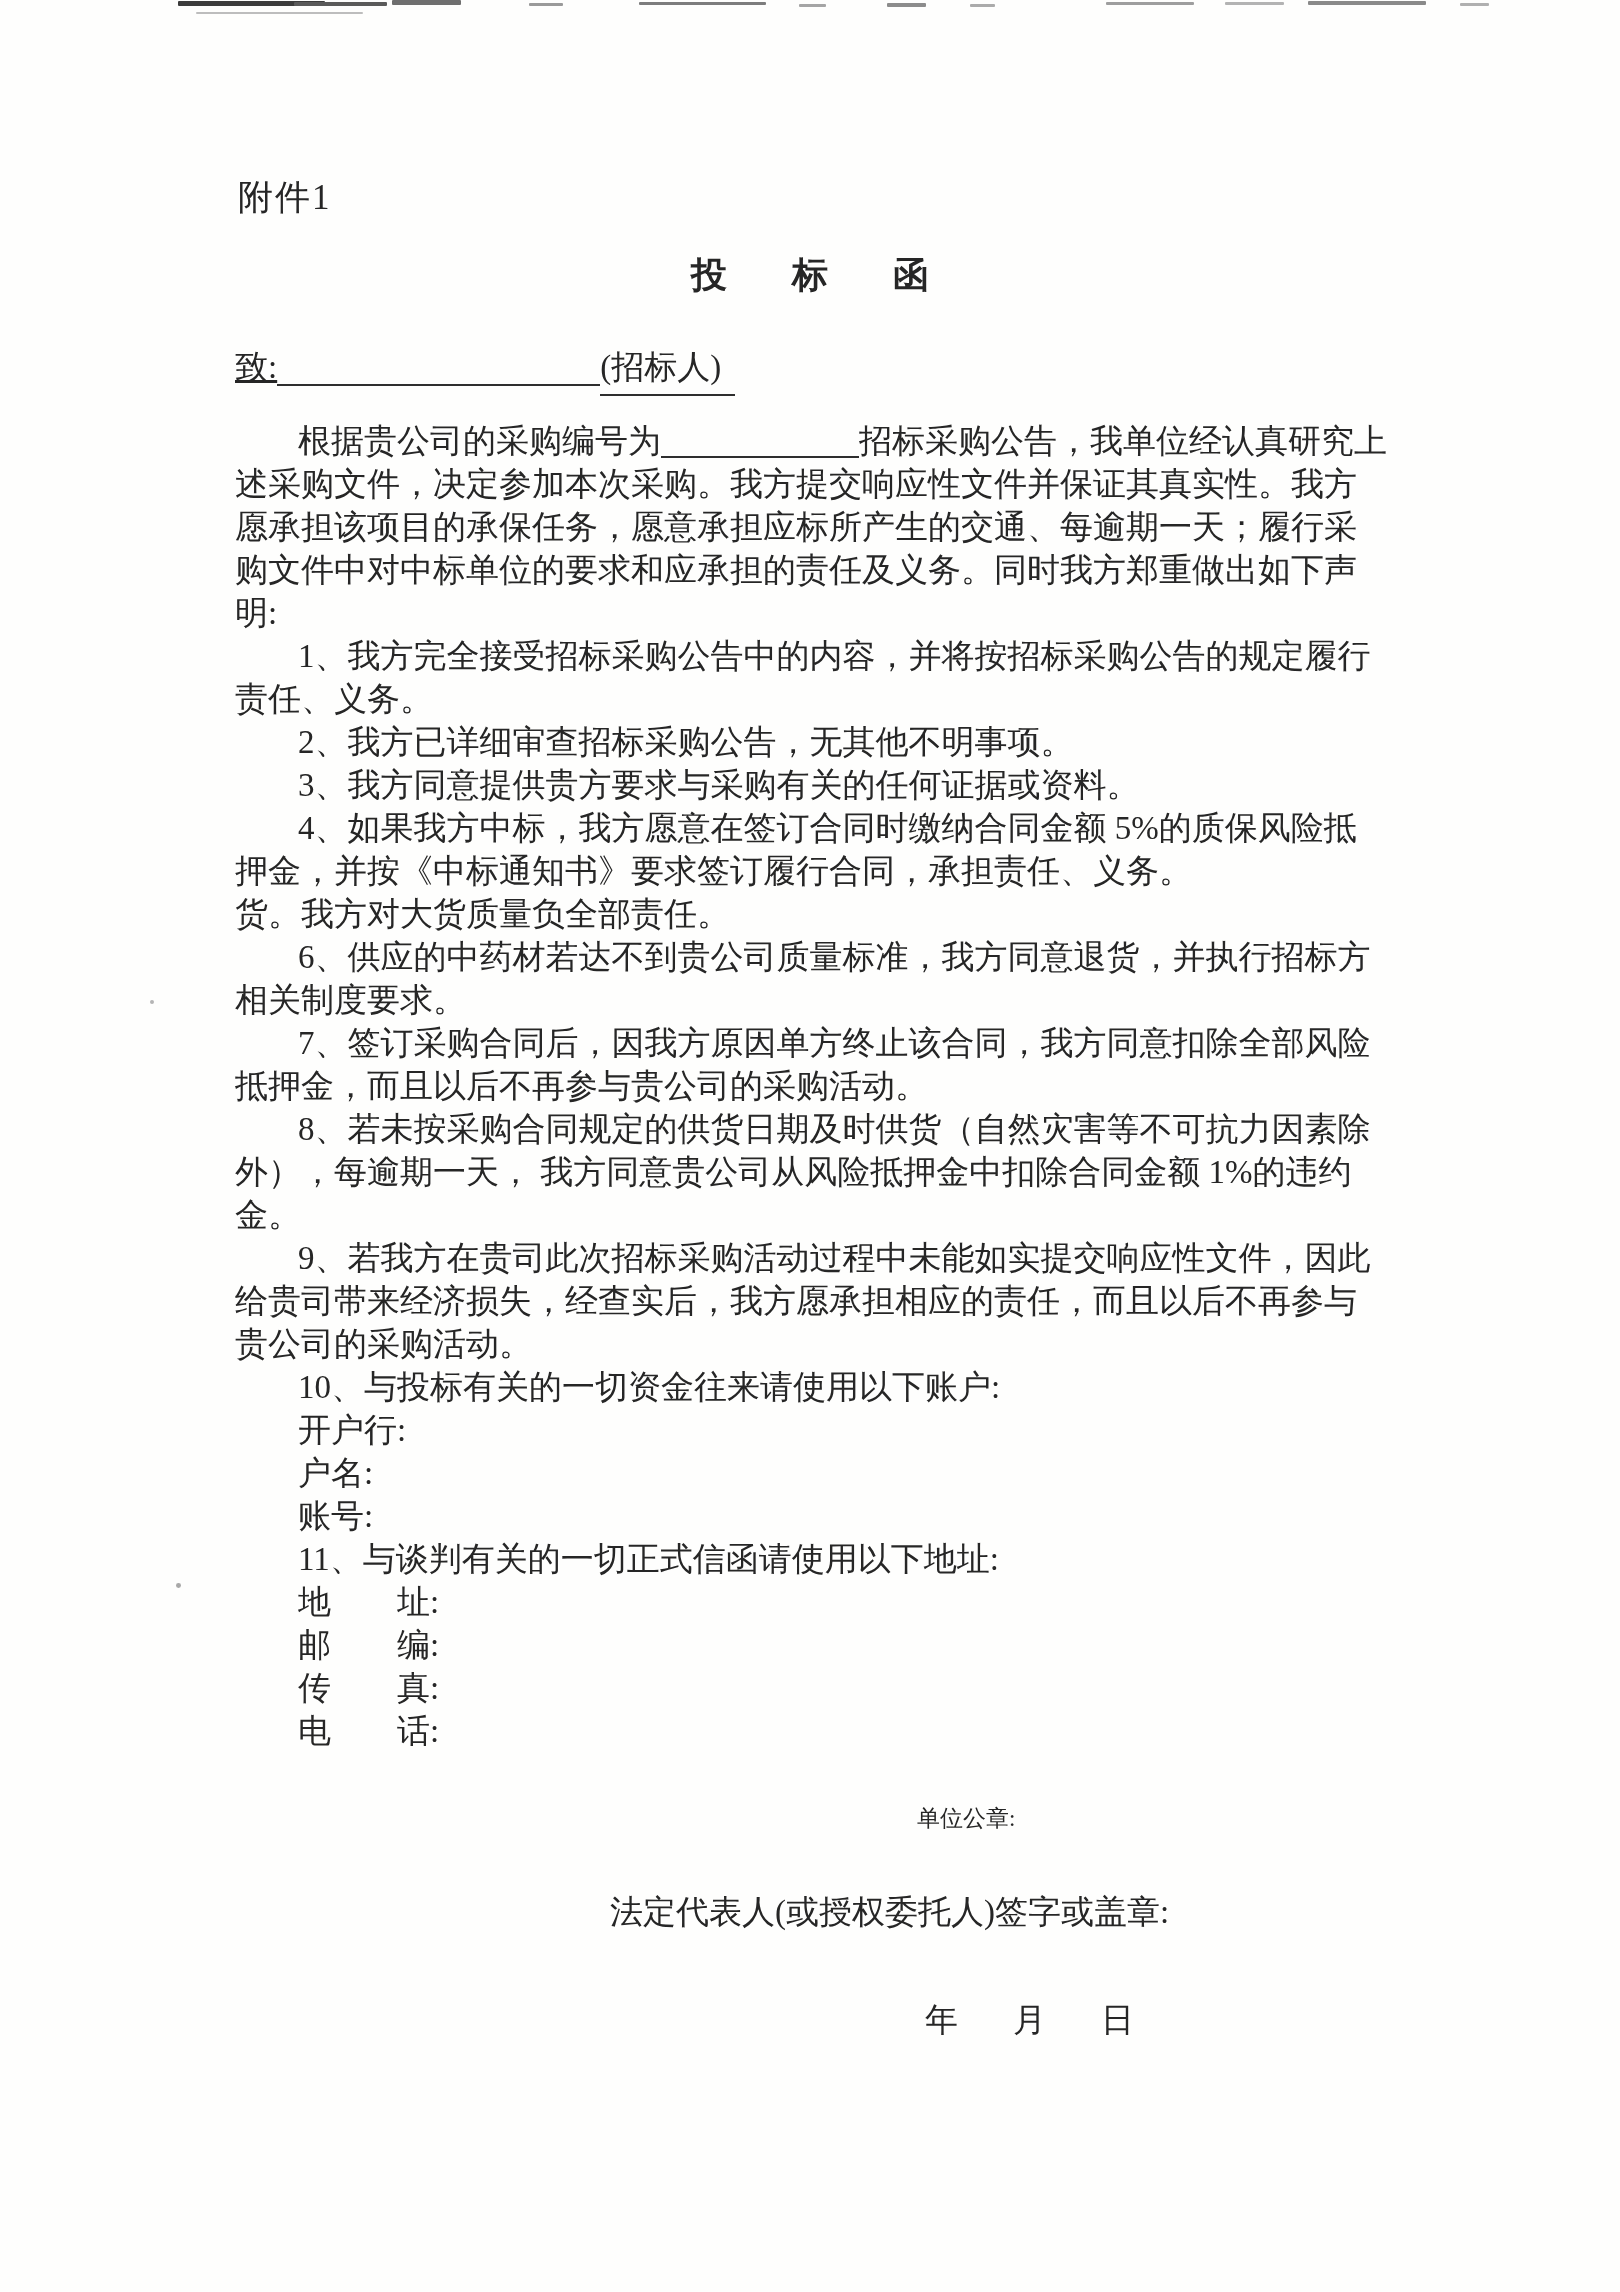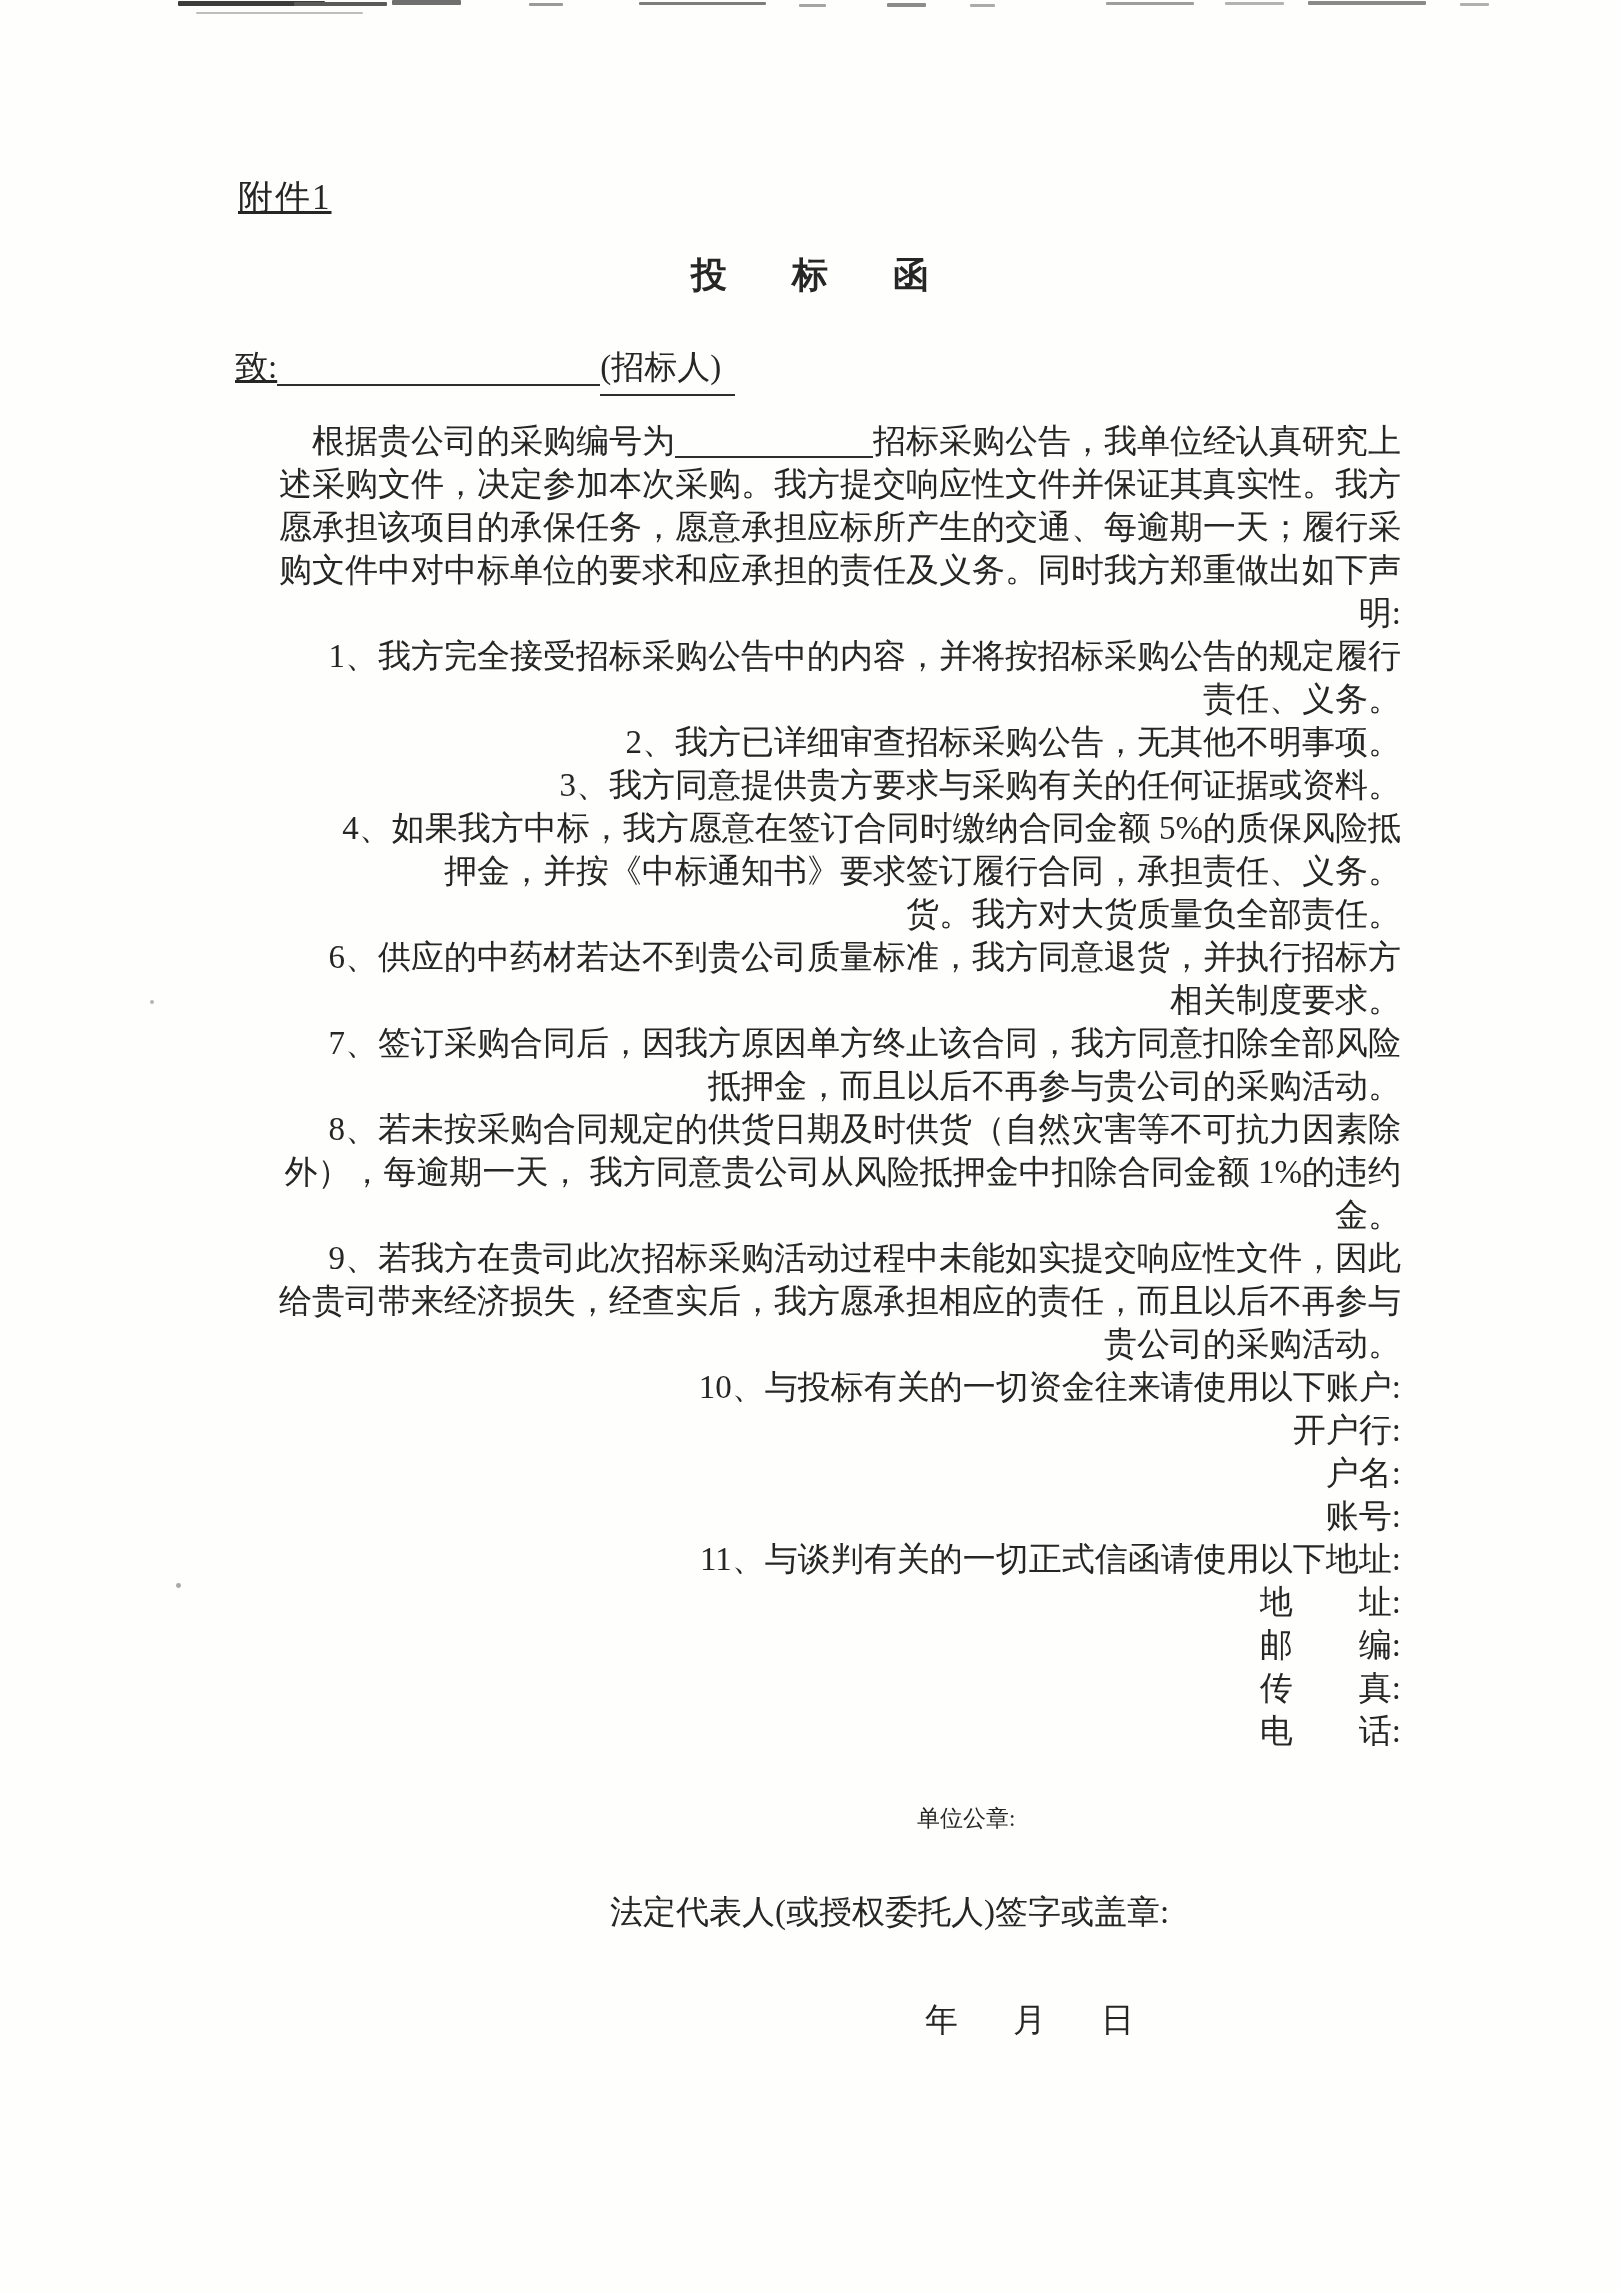--- a/index.html
+++ b/index.html
@@ -16,21 +16,20 @@
   
   .nz { position: absolute; border-radius: 1px; }
   .dot { position: absolute; border-radius: 50%; }
 
   .attachment {
     position: absolute;
     left: 238px;
     top: 174px;
     font-size: 35px;
     letter-spacing: 2px;
-    text-decoration: underline;
   }
   .title {
     position: absolute;
     left: 0;
     width: 100%;
     top: 251px;
     text-align: center;
     font-size: 36px;
     font-weight: 700;
     letter-spacing: 65px;
@@ -59,21 +58,21 @@
     padding-right: 13.7px;
   }
   .body {
     position: absolute;
     left: 235px;
     top: 420px;
     width: 1166px;
     font-size: 33px;
     line-height: 43px;
   }
-  .ln { white-space: pre; text-align: right; }
+  .ln { white-space: pre; }
   .in { padding-left: 63px; }
   .blank-mid {
     display: inline-block;
     width: 198px;
     height: 1em;
     border-bottom: 2.9px solid #2e2e2e;
     vertical-align: -5.9px;
   }
   .sig-seal {
     position: absolute;

